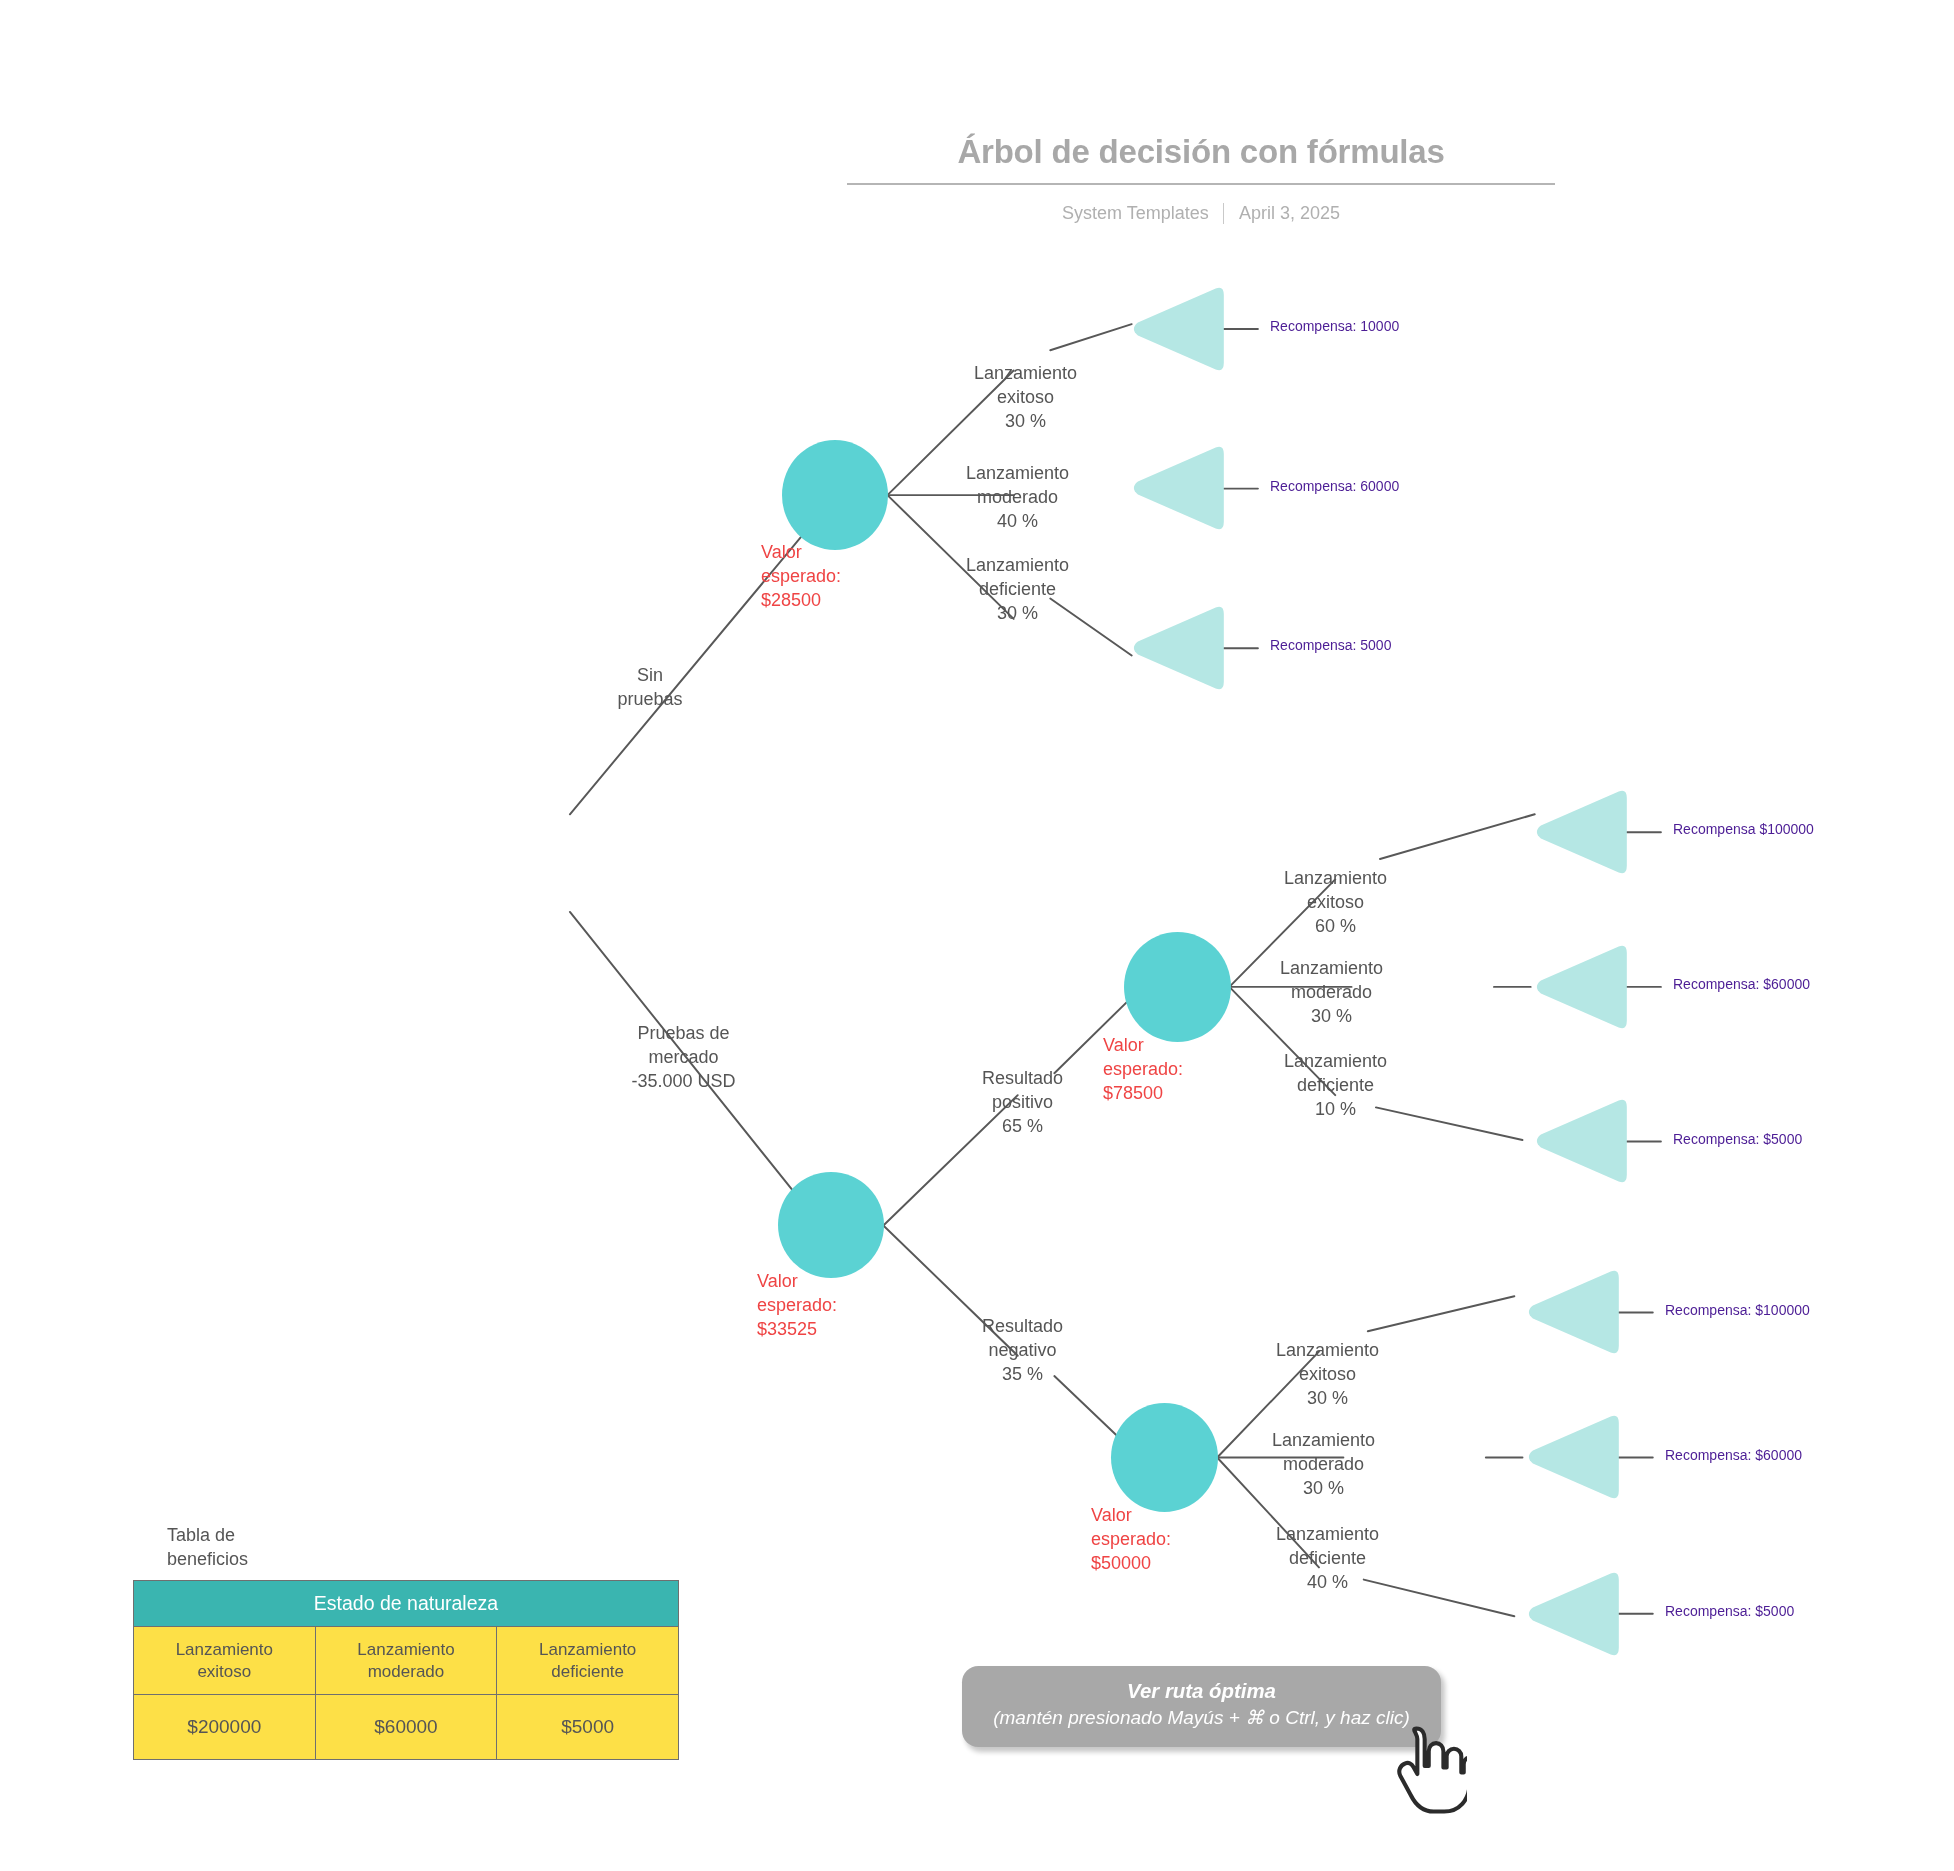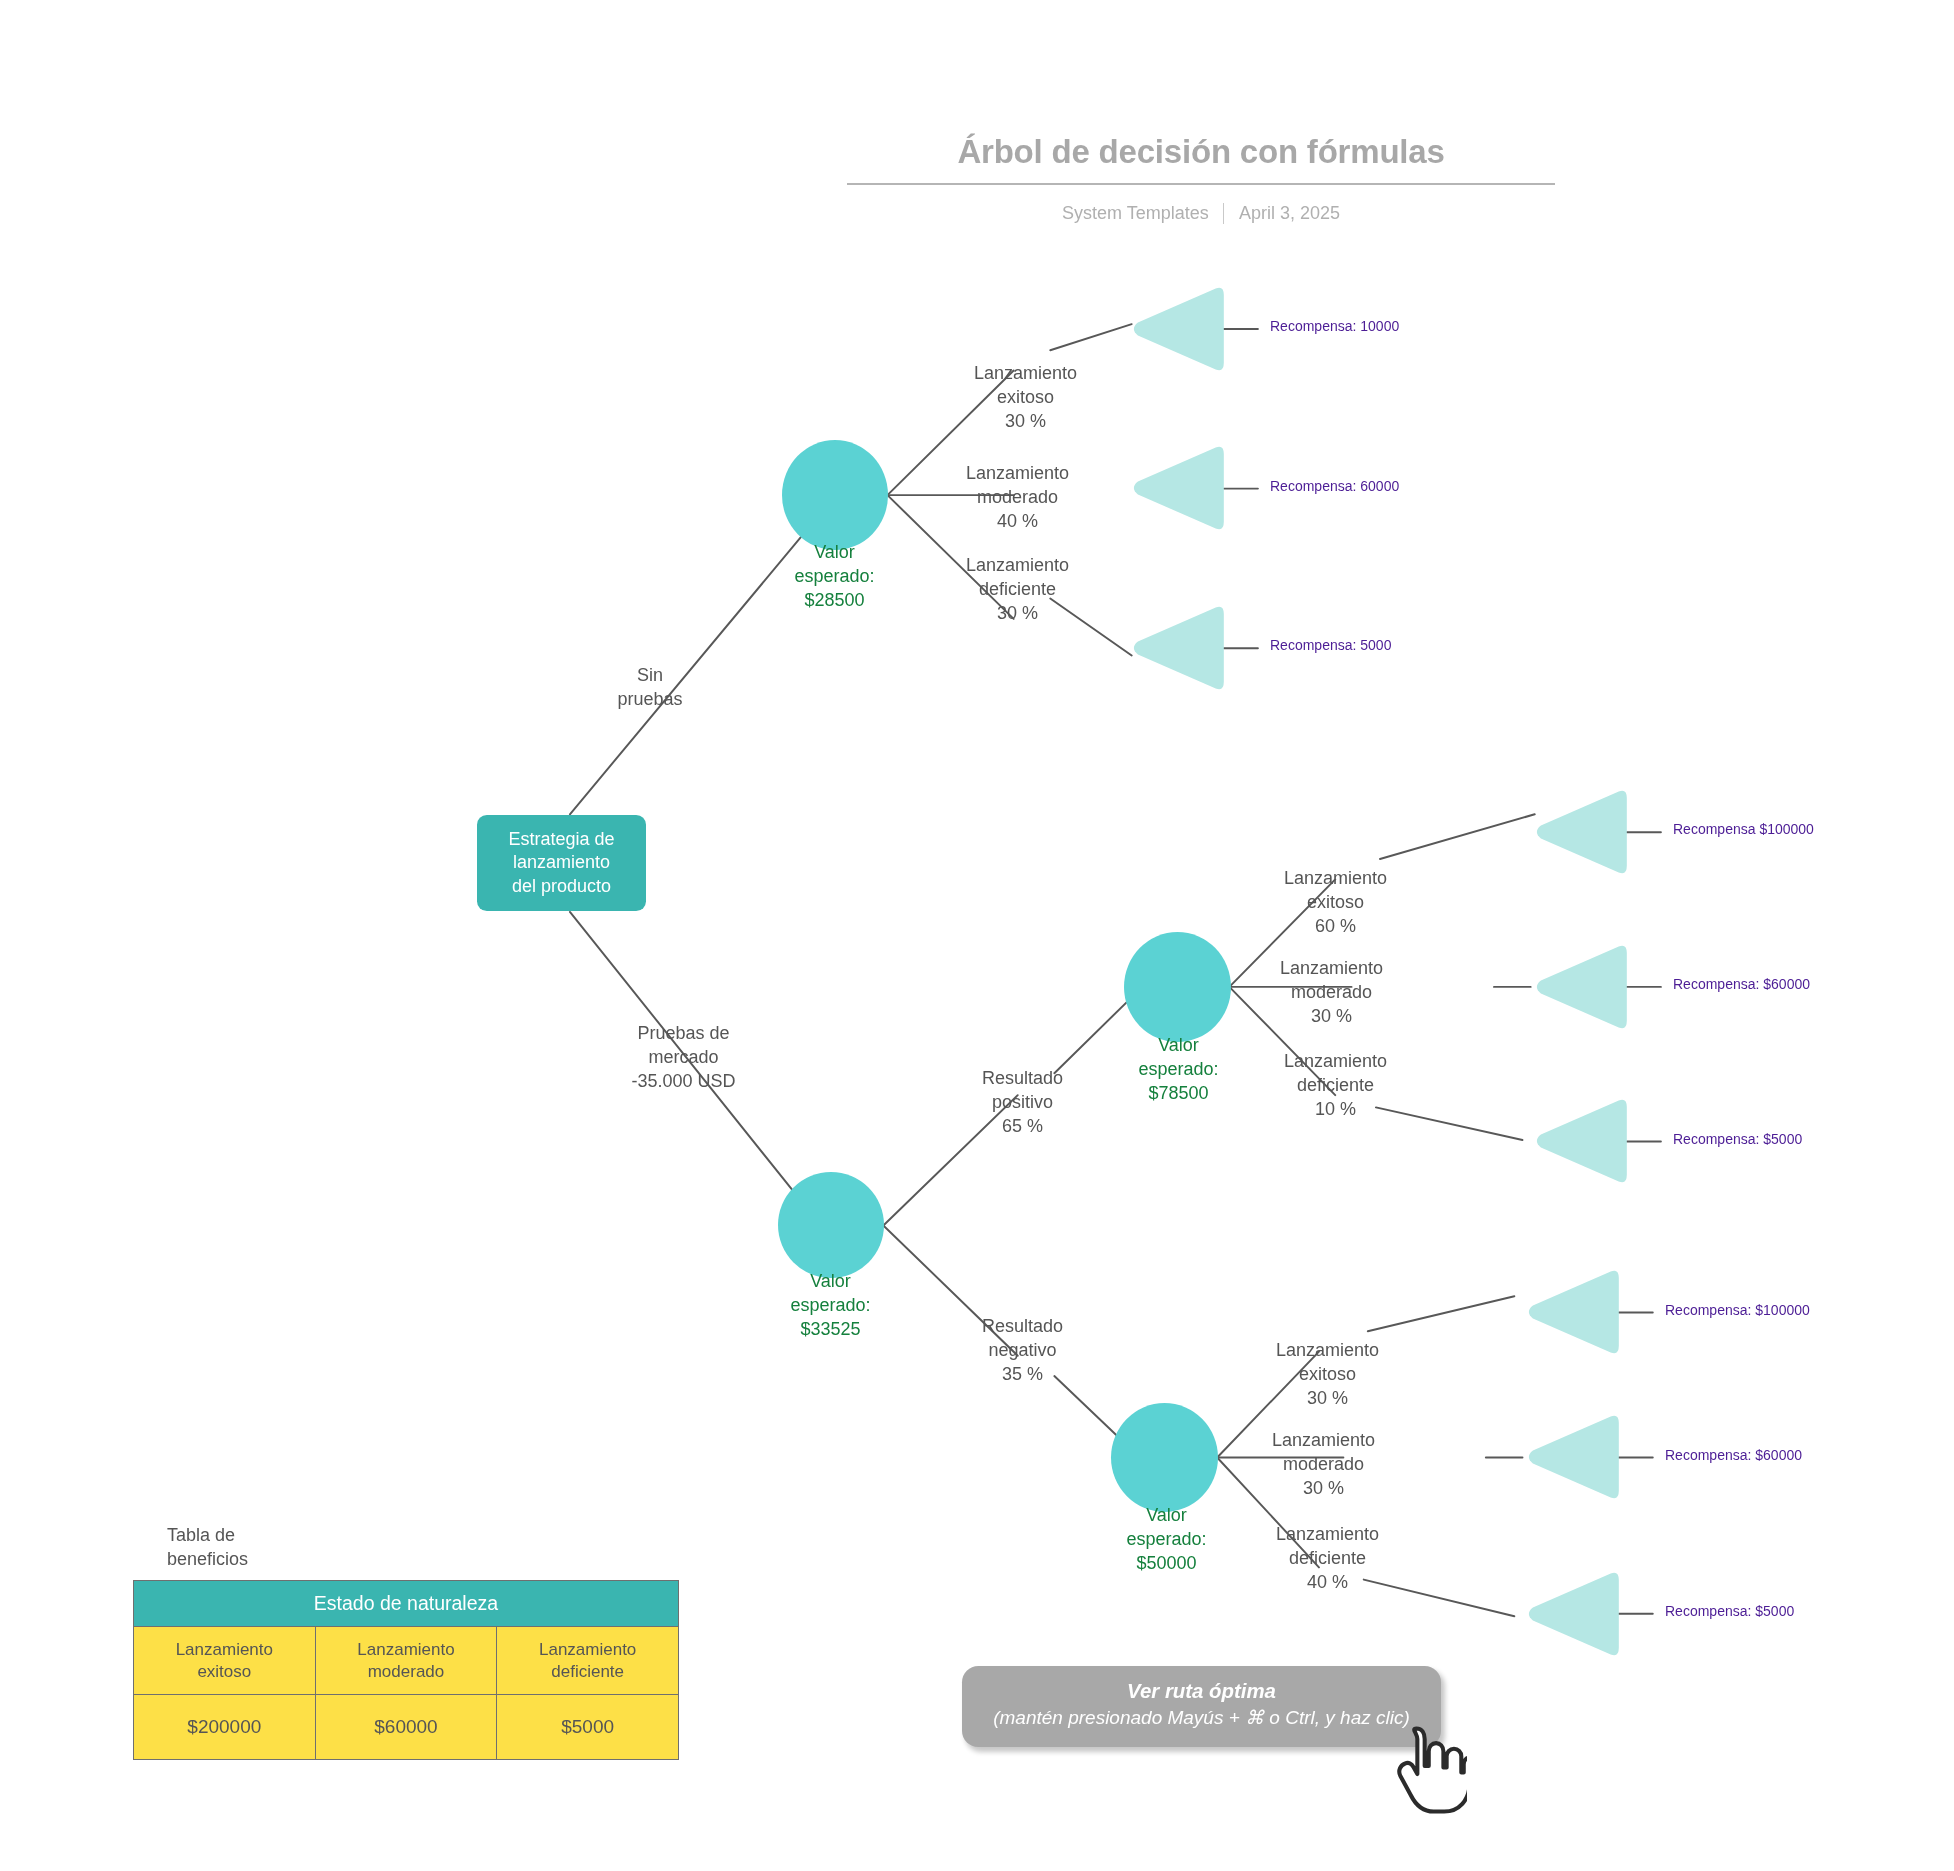--- a/index.html
+++ b/index.html
@@ -82,22 +82,21 @@
   .chance-node {
     position: absolute;
     background: #5bd2d3;
     border-radius: 50%;
   }
 
   .node-caption {
     position: absolute;
     font-size: 18px;
     line-height: 1.32;
-    color: #15803d;
-    text-align: center;
+    color: #ef4444;
     white-space: pre-line;
   }
 
   .edge-label {
     position: absolute;
     font-size: 18px;
     line-height: 1.32;
     color: #555555;
     text-align: center;
     white-space: pre-line;
@@ -244,25 +243,20 @@
       <line x1="1680" y1="1635" x2="1860" y2="1592"></line>
       <line x1="1675" y1="1940" x2="1860" y2="1985"></line>
       <line x1="1825" y1="1790" x2="1870" y2="1790"></line>
 
       <line x1="1988" y1="1612" x2="2030" y2="1612"></line>
       <line x1="1988" y1="1790" x2="2030" y2="1790"></line>
       <line x1="1988" y1="1982" x2="2030" y2="1982"></line>
     </g>
   </svg>
 
-  <div class="decision-node" style="left:477px; top:815px; width:169px; height:96px;">
-    <span>Estrategia de
-lanzamiento
-del producto</span>
-  </div>
 
   <div class="edge-label" style="left:601px; top:664px; width:98px;">Sin
 pruebas</div>
   <div class="edge-label" style="left:602px; top:1022px; width:163px;">Pruebas de
 mercado
 -35.000 USD</div>
 
   <div class="chance-node" style="left:782px; top:440px; width:106px; height:110px;"></div>
   <div class="node-caption" style="left:761px; top:541px; width:147px;">Valor
 esperado:

